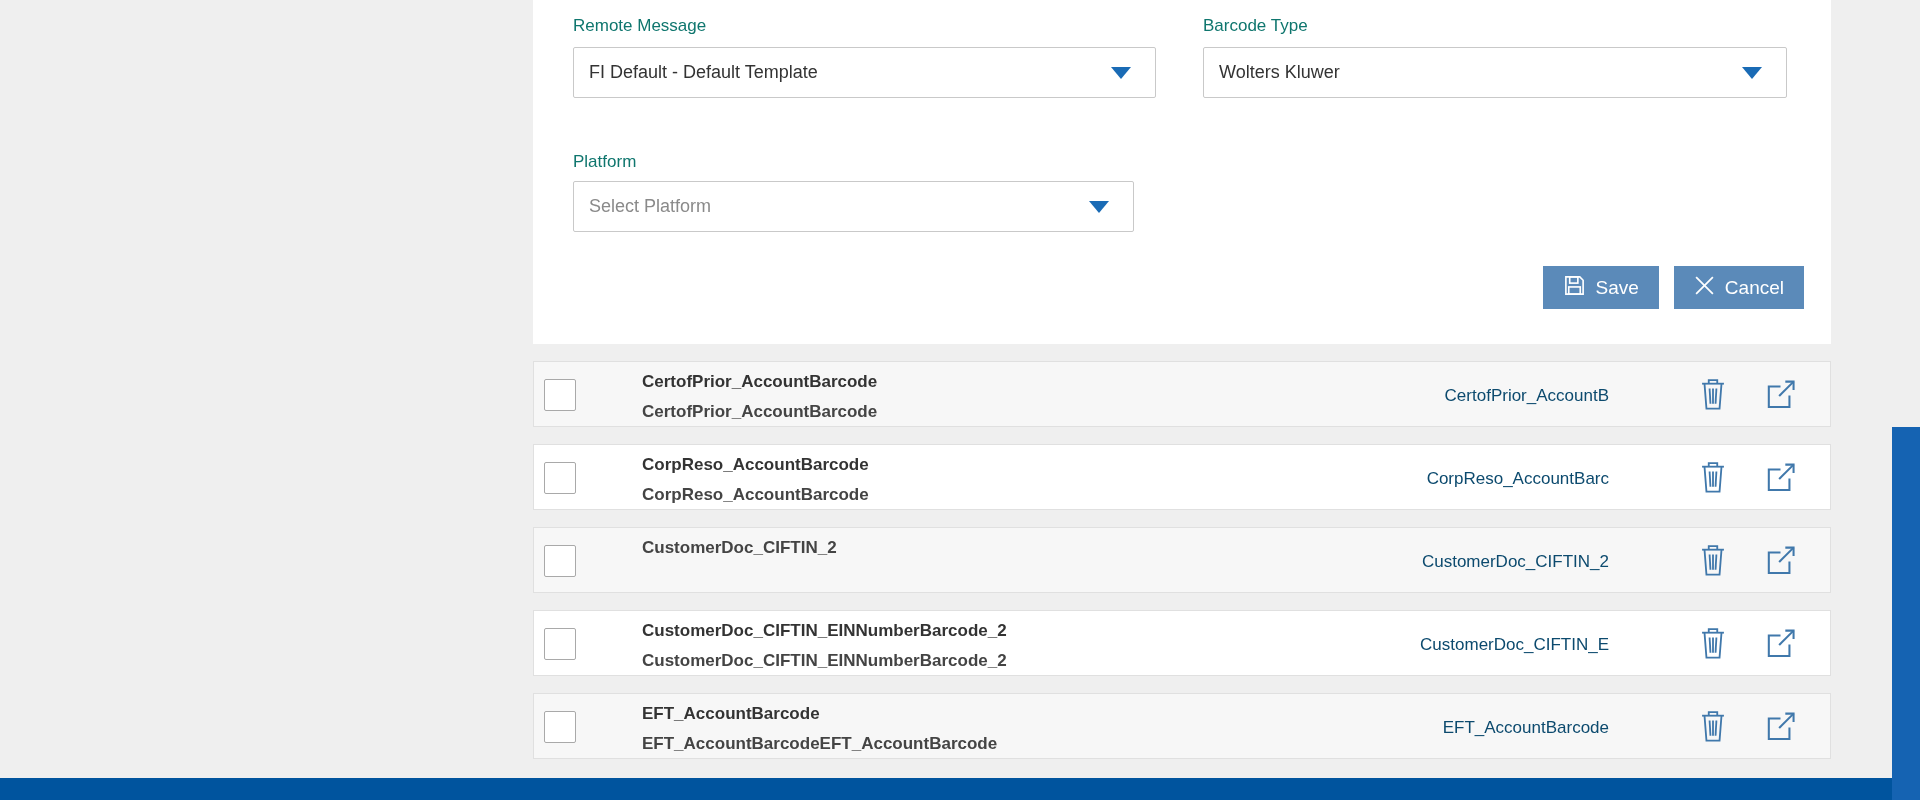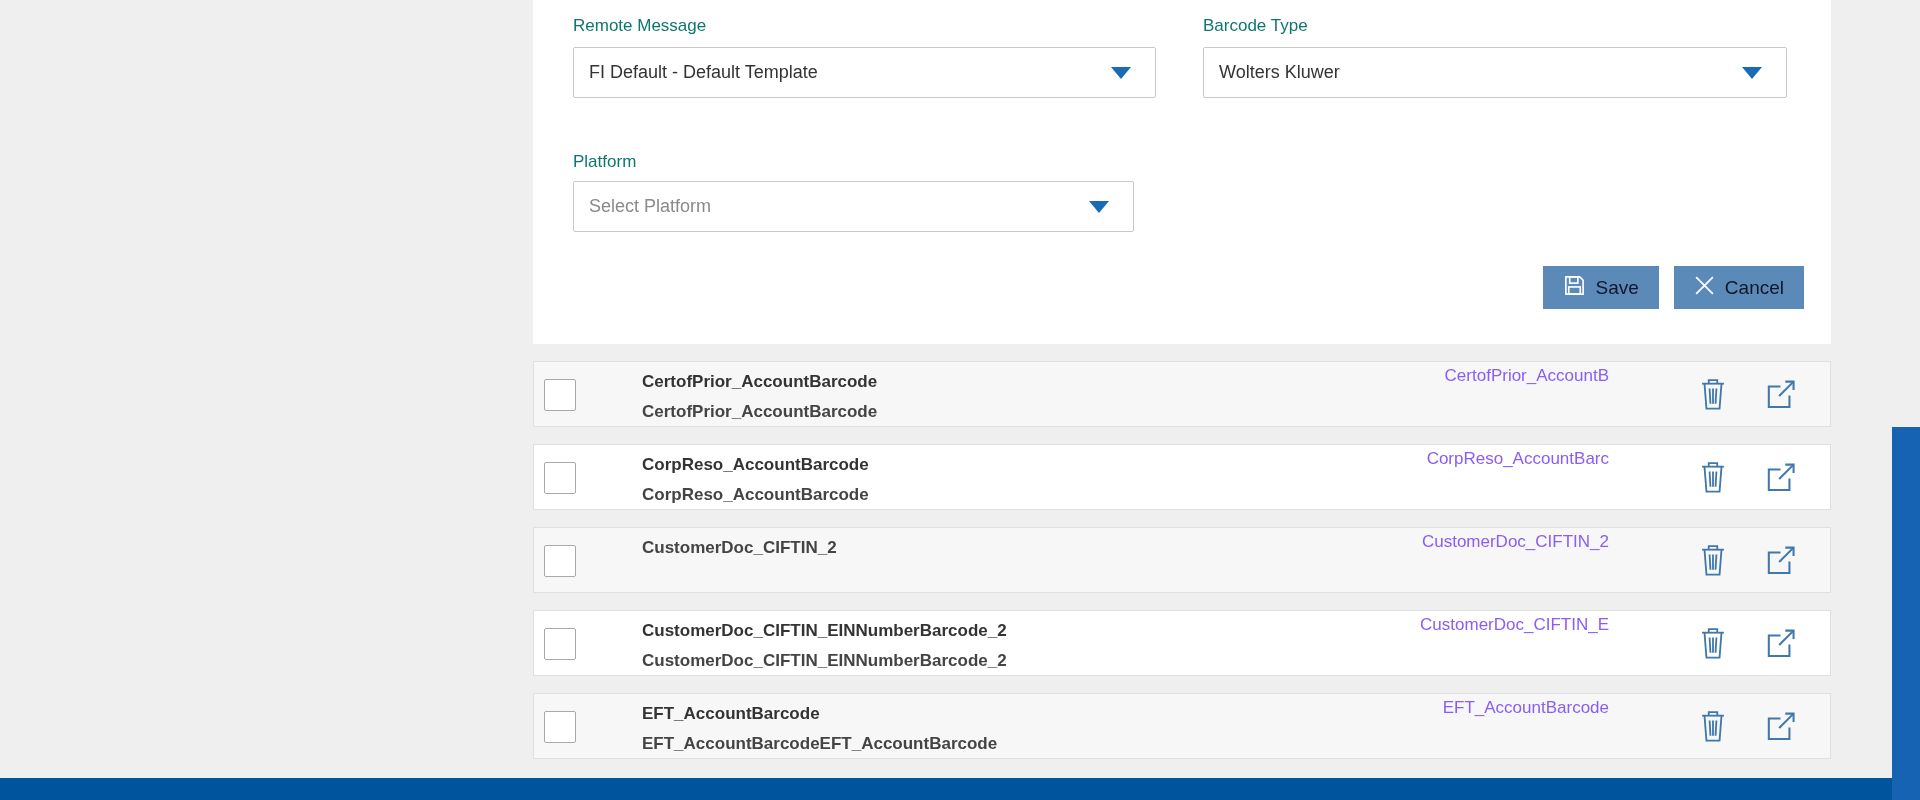--- a/index.html
+++ b/index.html
@@ -17,36 +17,36 @@
   }
   .dropdown .val { font-size:18px; color:#333; white-space:nowrap; overflow:hidden; }
   .dropdown .val.placeholder { color:#8a8a8a; }
   .caret {
     position:absolute; right:24px; top:50%; margin-top:-6px; width:0; height:0;
     border-left:10px solid transparent; border-right:10px solid transparent; border-top:12px solid #1a6bb5;
   }
 
   .btn-row { position:absolute; top:266px; right:27px; display:flex; gap:15px; }
   .btn {
-    height:43px; background:#5b8ab9; color:#0f172a; display:flex; align-items:center; gap:10px;
+    height:43px; background:#5b8ab9; color:#ffffff; display:flex; align-items:center; gap:10px;
     padding:16px 20px; font-size:19px; cursor:pointer; border:none;
   }
 
   
   .rows { position:absolute; left:533px; top:361px; width:1298px; }
   .row { position:relative; height:66px; border:1px solid #e0e0e0; background:#fff; margin-bottom:17px; }
   .row.alt { background:#f7f7f7; }
   .checkbox {
     position:absolute; left:10px; top:17px; width:32px; height:32px;
     background:#fff; border:1px solid #a9a9a9; border-radius:2px; cursor:pointer;
   }
   .row-text { position:absolute; left:108px; top:9px;font-weight:bold; }
   .row-name { font-size:17px; color:#333; line-height:21px; margin-bottom:9px; white-space:nowrap; }
   .row-sub  { font-size:17px; color:#444; line-height:21px; white-space:nowrap; }
-  .row-value { position:absolute; right:221px; top:4px; font-size:17px; color:#8b5cf6; white-space:nowrap; }
+  .row-value { position:absolute; right:221px; top:24px; font-size:17px; color:#0c4a6e; white-space:nowrap; }
   .icon-btn { position:absolute; top:50%; transform:translateY(-50%); background:none; border:none; cursor:pointer; padding:0; line-height:0; }
   .icon-btn.del { left:1164px; }
   .icon-btn.open { left:1230px; }
 
   
   .bottom-bar { position:absolute; left:0; bottom:0; width:1920px; height:22px; background:#00549e; }
   .scroll-thumb { position:absolute; right:0; top:427px; width:28px; height:373px; background:#1563b2; cursor:pointer; }
 </style>
 </head>
 <body>

